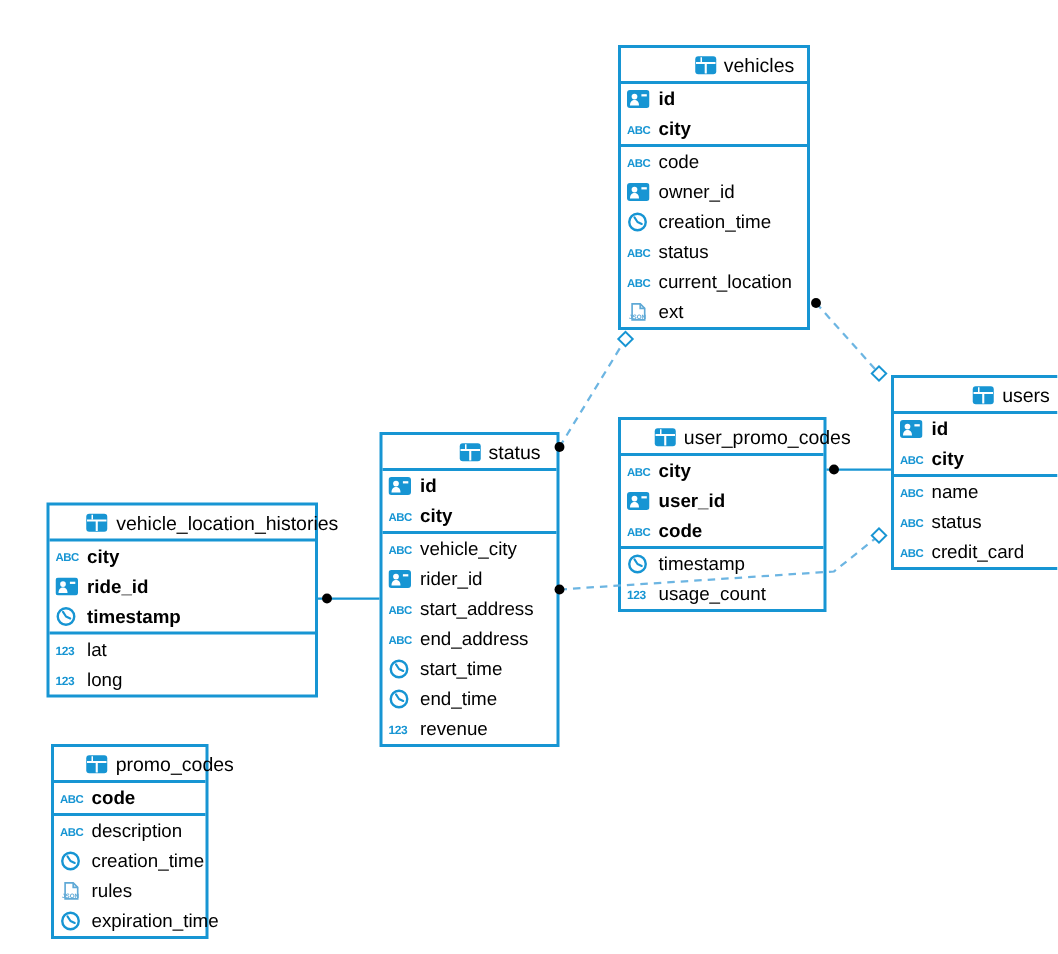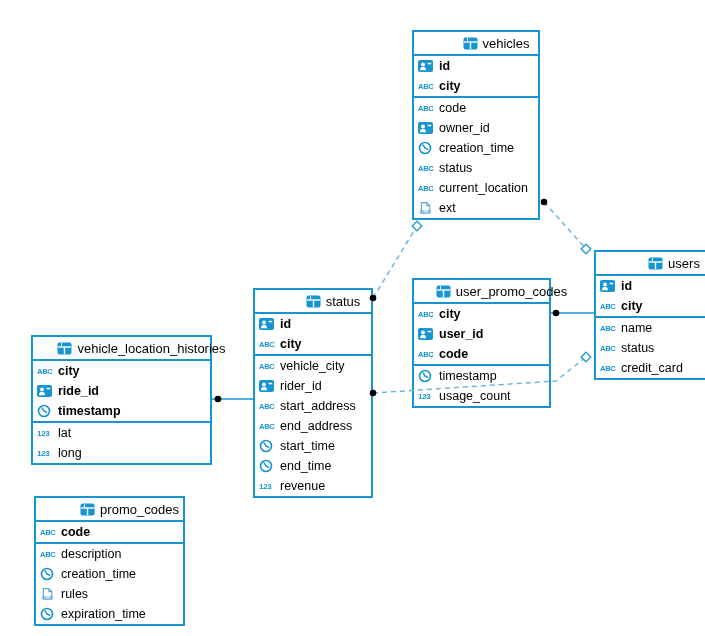--- a/index.html
+++ b/index.html
@@ -396,21 +396,21 @@
         </div>
         <div class="col-row">
           <span class="type-icon">
             <svg width="15" height="10" viewBox="0 0 15 10">
               <text x="0" y="8.4" font-size="8" font-weight="bold" fill="#1795d3" font-family="Liberation Sans, sans-serif" letter-spacing="-0.3">123</text>
             </svg>
           </span>
           <span class="col-name">long</span>
         </div>
       </div>
-      <div class="table-card" style="left: 34px; top: 496px; width: 151px;">
+      <div class="table-card" style="left: 34px; top: 496px; width: 105px;">
         <div class="table-header">
           <span class="hdr-icon">
             <svg width="15" height="13" viewBox="0 0 15 13">
               <rect x="0.5" y="0.5" width="14" height="12" rx="2" fill="#1795d3"></rect>
               <line x1="1" y1="5" x2="14" y2="5" stroke="#fff" stroke-width="1.4"></line>
               <line x1="7.5" y1="5" x2="7.5" y2="12" stroke="#fff" stroke-width="1.4"></line>
               <line x1="4.5" y1="1.2" x2="4.5" y2="4.4" stroke="#fff" stroke-width="1"></line>
             </svg>
           </span>
           <span>promo_codes</span>

